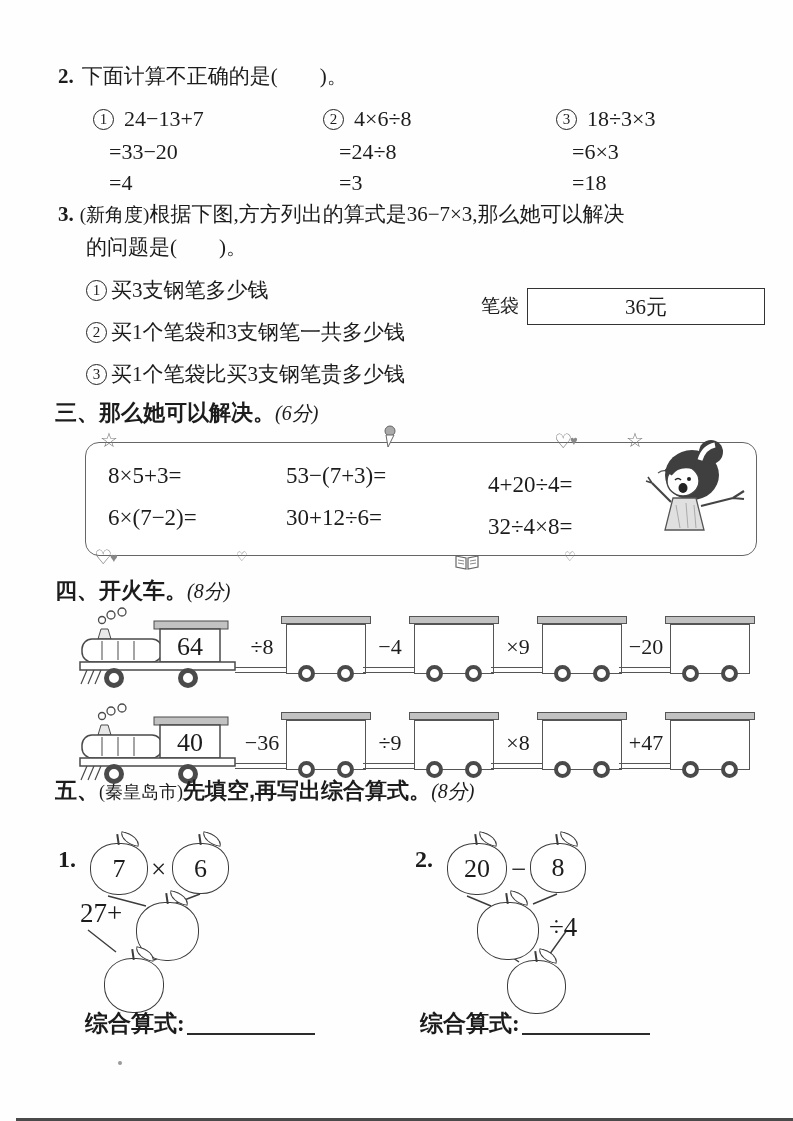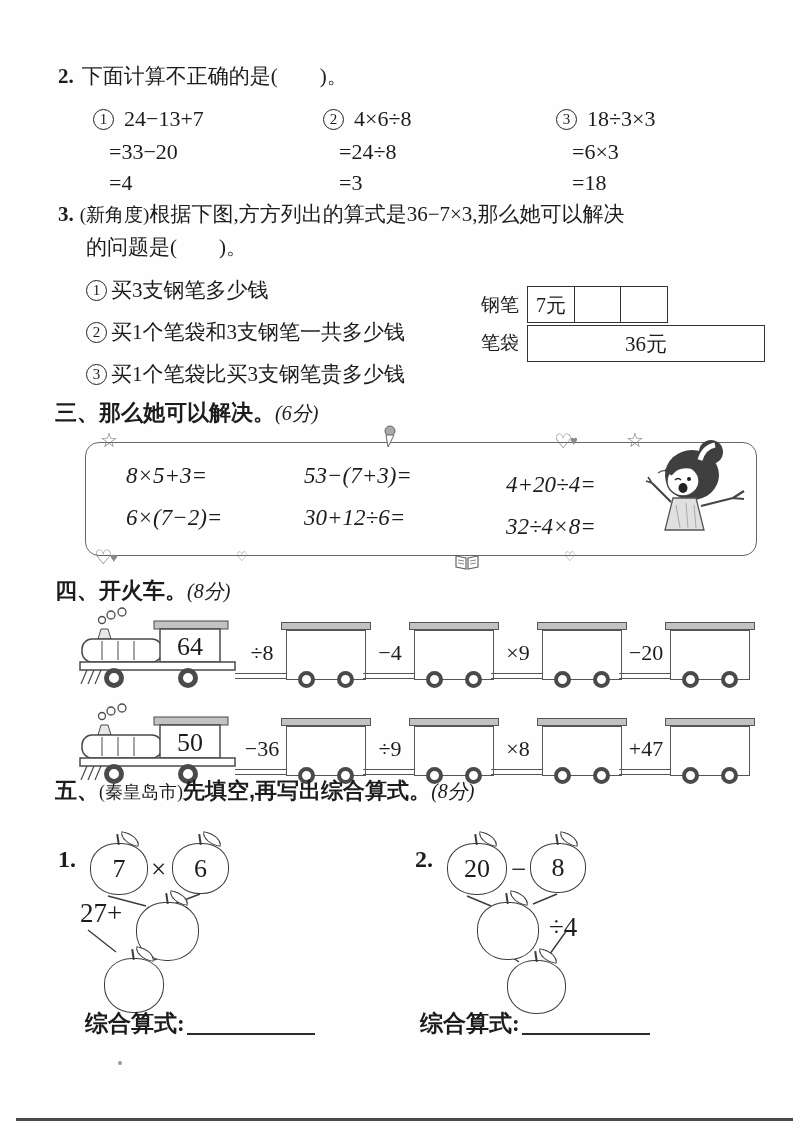--- a/index.html
+++ b/index.html
@@ -31,27 +31,27 @@
   .dg-bag{box-sizing:border-box;width:238px;height:37px;border:1.5px solid #333;display:flex;
           align-items:center;justify-content:center;font-size:21px;background:#fff;margin-top:2px;}
   
   .sec-h{position:absolute;left:55px;font-size:22px;}
   .sec-h .t{font-family:"Liberation Sans","DejaVu Sans",sans-serif;font-weight:bold;}
   .sec-h .score{font-size:20px;font-style:italic;}
   .sec-h .tag{font-size:18px;}
   
   #sec3-box{position:absolute;left:85px;top:442px;width:670px;height:112px;
             border:1.6px solid #666;border-radius:14px;background:#fff;}
-  .prob-row{position:absolute;left:40px;display:flex;font-size:23px;font-style:italic;}
+  .prob-row{position:absolute;left:22px;display:flex;font-size:23px;}
   .prob-row .c1{width:178px;}  .prob-row .c2{width:202px;}  .prob-row .c3{width:165px;margin-top:9px;}
   .deco{position:absolute;color:#777;font-size:20px;line-height:1;}
   .deco.solid{color:#888;font-size:13px;}
   #girl{position:absolute;right:-6px;top:-8px;}
   
-  .train{position:absolute;left:78px;display:flex;align-items:flex-end;}
+  .train{position:absolute;left:78px;display:flex;align-items:flex-start;}
   .loco{position:relative;width:160px;height:76px;flex:none;}
   .loco svg{overflow:visible;display:block;}
   .loco-num{position:absolute;left:82px;top:19px;width:60px;height:31px;display:flex;
             align-items:center;justify-content:center;font-size:26px;}
   .car{position:relative;width:80px;height:70px;flex:none;}
   .car .roof{position:absolute;top:4px;left:-5px;width:90px;height:8px;background:#c2c2c2;
              border:1px solid #555;box-sizing:border-box;}
   .car .cbody{position:absolute;top:12px;left:0;width:80px;height:50px;border:1.6px solid #555;
               background:#fff;box-sizing:border-box;}
   .wheel{position:absolute;bottom:0;width:9px;height:9px;border:4px solid #4a4a4a;
@@ -138,26 +138,20 @@
         <span class="circ">2</span>
         <span>买1个笔袋和3支钢笔一共多少钱</span>
       </div>
       <div class="opt">
         <span class="circ">3</span>
         <span>买1个笔袋比买3支钢笔贵多少钱</span>
       </div>
     </div>
     <div id="q3-dg">
       <div class="dg-row">
-        <span class="dg-label">钢笔</span>
-        <span class="dg-cell">7元</span>
-        <span class="dg-cell"></span>
-        <span class="dg-cell"></span>
-      </div>
-      <div class="dg-row">
         <span class="dg-label">笔袋</span>
         <span class="dg-bag">36元</span>
       </div>
     </div>
   </div>
 
   <div class="sec-h" style="top:398px">
     <span class="t">三、</span><span class="t">那么她可以解决。</span><span class="score">(6分)</span>
   </div>
 
@@ -275,21 +269,21 @@
         <path d="M20,27 l3,-10 h7 l3,10 z" fill="#e8e8e8" stroke="#4a4a4a"></path>
         <rect x="4" y="27" width="80" height="23" rx="10" fill="#fff" stroke="#4a4a4a" stroke-width="1.5"></rect>
         <path d="M24,29 v19 M40,29 v19 M56,29 v19" stroke="#4a4a4a" stroke-width="1"></path>
         <rect x="76" y="9" width="74" height="8" fill="#c2c2c2" stroke="#4a4a4a"></rect>
         <rect x="82" y="17" width="60" height="33" fill="#fff" stroke="#4a4a4a" stroke-width="1.5"></rect>
         <rect x="2" y="50" width="155" height="8" fill="#fff" stroke="#4a4a4a" stroke-width="1.5"></rect>
         <path d="M9,58 L3,72 M16,58 L10,72 M23,58 L17,72" stroke="#4a4a4a" stroke-width="1.2"></path>
         <circle cx="36" cy="66" r="7.5" fill="#fff" stroke="#4a4a4a" stroke-width="5"></circle>
         <circle cx="110" cy="66" r="7.5" fill="#fff" stroke="#4a4a4a" stroke-width="5"></circle>
       </svg>
-      <span class="loco-num">50</span>
+      <span class="loco-num">40</span>
     </div>
     <div class="coupler">
       <span class="op">−36</span>
       </div>
     <div class="car">
       <div class="roof"></div>
       <div class="cbody"></div>
       <span class="wheel wl"></span>
       <span class="wheel wr"></span>
       </div>

